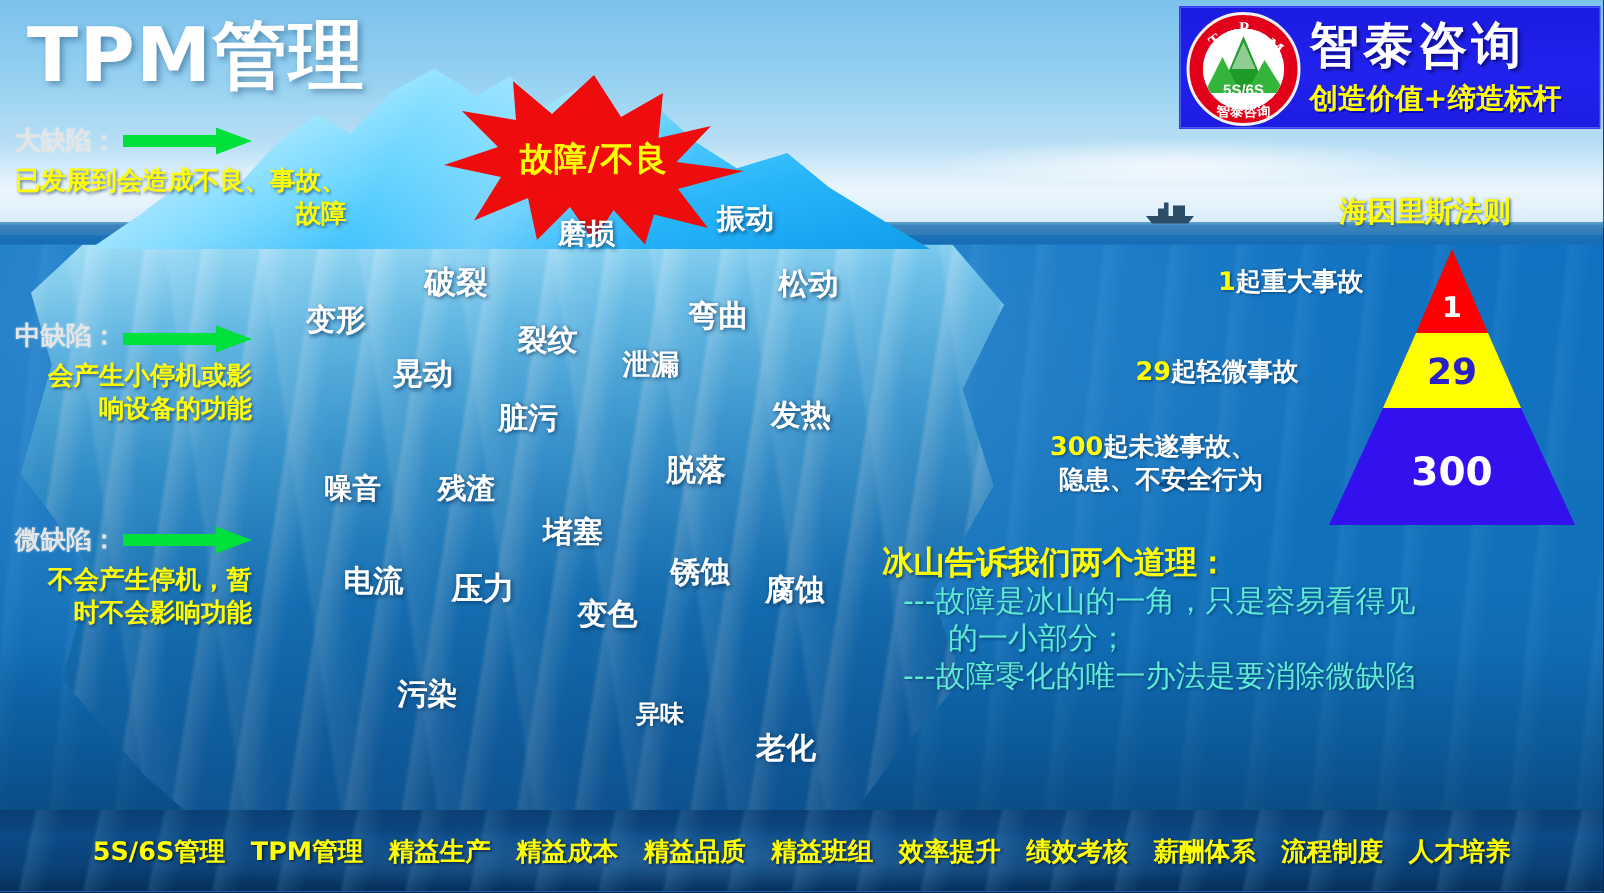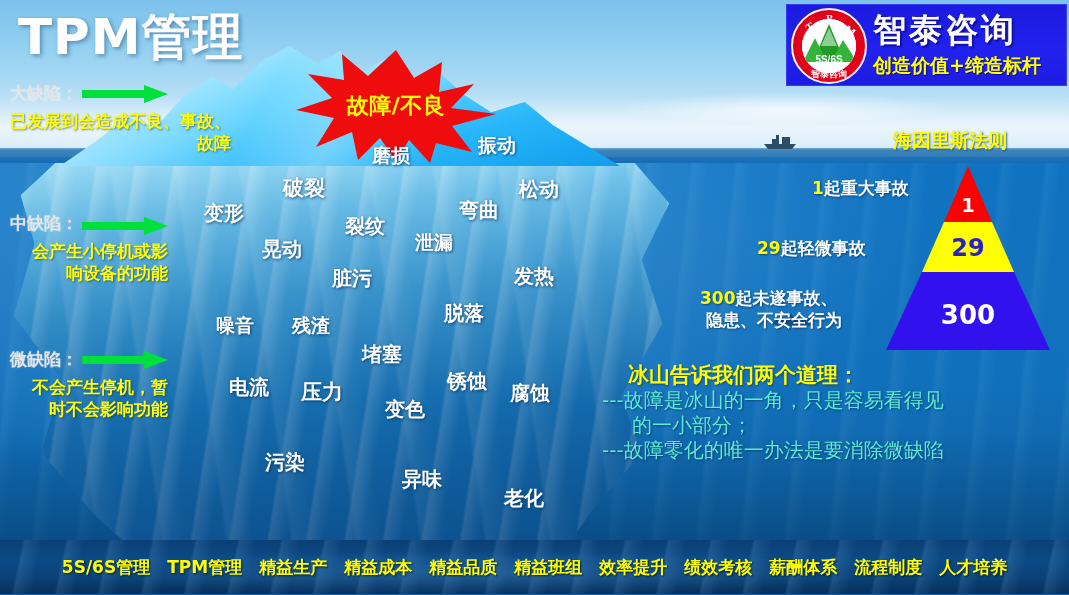--- a/index.html
+++ b/index.html
@@ -108,21 +108,21 @@
               color:#ffff00;text-shadow:1px 1px 2px rgba(20,70,120,.85);white-space:nowrap;}
   .hein-row{position:absolute;font-size:17px;font-weight:bold;color:#ffffff;
             white-space:nowrap;line-height:1.28;text-shadow:1px 1px 2px rgba(0,40,80,.6);}
   .hein-row b{color:#ffff00;font-weight:bold;}
   .pyr{position:absolute;left:884px;top:164px;width:168px;height:188px;}
   .pyr-num{position:absolute;font-weight:bold;text-align:center;width:100%;}
 
   
   .concl{position:absolute;left:588px;top:362px;width:478px;}
   .concl .c-h{font-size:21px;font-weight:bold;color:#ffff00;line-height:1.24;
-              text-shadow:1px 1px 2px rgba(0,40,80,.6);margin-left:40px;}
+              text-shadow:1px 1px 2px rgba(0,40,80,.6);}
   .concl .c-l{font-size:20px;font-weight:normal;color:#5eead4;line-height:1.26;
               text-shadow:1px 1px 2px rgba(0,40,80,.6);}
   .c-indent{padding-left:14px;}
   .c-indent2{padding-left:44px;}
 
   
   .logo{position:absolute;left:786px;top:4px;width:281px;height:82px;
         background:linear-gradient(to bottom,#1a1ae0,#2222ef 55%,#1c1ce2);
         border:1px solid #3a3af5;}
   .logo-mark{position:absolute;left:4px;top:3px;width:76px;height:76px;border-radius:50%;
@@ -247,21 +247,21 @@
       <div class="wlabel" style="left: 444px; top: 300px; font-size: 20px;">脱落</div>
       <div class="wlabel" style="left: 216px; top: 313px; font-size: 19px;">噪音</div>
       <div class="wlabel" style="left: 292px; top: 313px; font-size: 19px;">残渣</div>
       <div class="wlabel" style="left: 362px; top: 341px; font-size: 20px;">堵塞</div>
       <div class="wlabel" style="left: 447px; top: 368px; font-size: 20px;">锈蚀</div>
       <div class="wlabel" style="left: 510px; top: 380px; font-size: 20px;">腐蚀</div>
       <div class="wlabel" style="left: 229px; top: 374px; font-size: 20px;">电流</div>
       <div class="wlabel" style="left: 301px; top: 378px; font-size: 21px;">压力</div>
       <div class="wlabel" style="left: 385px; top: 396px; font-size: 20px;">变色</div>
       <div class="wlabel" style="left: 265px; top: 449px; font-size: 20px;">污染</div>
-      <div class="wlabel" style="left: 402px; top: 466px; font-size: 20px;">异味</div>
+      <div class="wlabel" style="left: 424px; top: 466px; font-size: 16px;">异味</div>
       <div class="wlabel" style="left: 504px; top: 485px; font-size: 20px;">老化</div>
     </div>
 
   <div class="hein-title">海因里斯法则</div>
 
   <div class="hein-row" style="left:812px;top:178px;">
     <b>1</b><span>起重大事故</span>
   </div>
   <div class="hein-row" style="left:757px;top:238px;">
     <b>29</b><span>起轻微事故</span>

